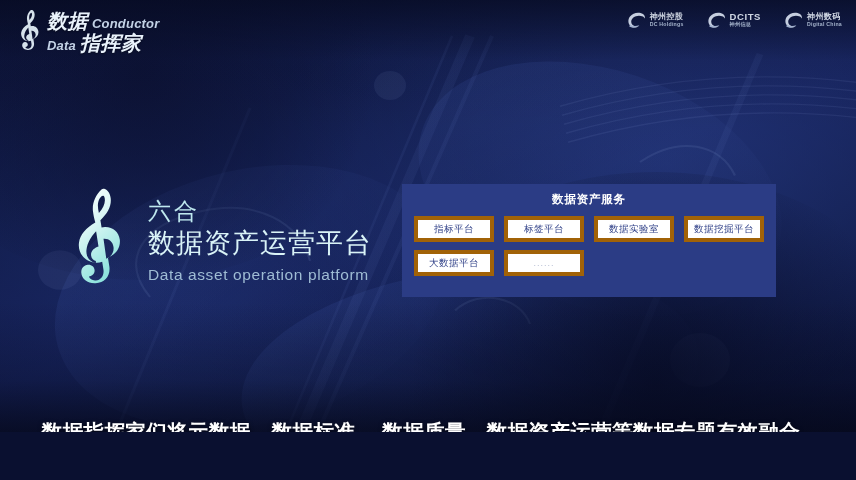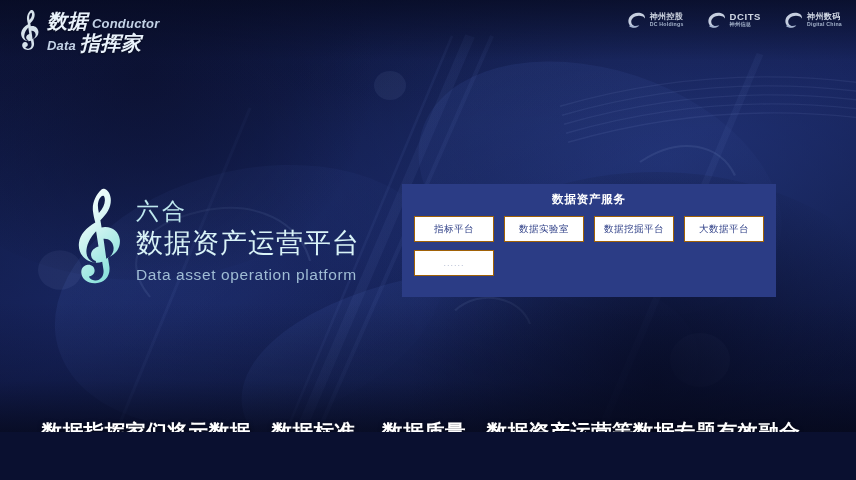--- a/index.html
+++ b/index.html
@@ -68,21 +68,21 @@
   .partner { display: flex; align-items: center; gap: 4px; opacity: .88; }
   .partner-mark { width: 20px; height: 20px; flex: 0 0 auto; }
   .partner-names { display: flex; flex-direction: column; line-height: 1.12; }
   .partner-cn { font-size: 8px; font-weight: 700; color: #eaf1fa; letter-spacing: .4px; }
   .partner-en { font-size: 5.2px; font-weight: 700; color: #b9c8de; letter-spacing: .25px; }
   .partner-cn.big { font-size: 9.5px; letter-spacing: .6px; }
 
   
   .title-block {
     position: absolute; left: 68px; top: 186px;
-    display: flex; align-items: center; gap: 12px;
+    display: flex; align-items: center; gap: 24px;
   }
   .title-clef { width: 56px; height: 108px; flex: 0 0 auto; }
   .title-text { display: flex; flex-direction: column; }
   .t-line1 {
     font-size: 23px; color: #bfe9ef; letter-spacing: 3px;
     font-weight: 400; line-height: 1.35;
   }
   .t-line2 {
     font-size: 27px; color: #d9f3f7; letter-spacing: 1px;
     font-weight: 400; line-height: 1.3; margin-top: -1px;
@@ -104,21 +104,21 @@
     font-size: 11.5px; font-weight: 700; letter-spacing: .8px;
     margin-bottom: 9px;
   }
   .panel-grid {
     display: grid;
     grid-template-columns: repeat(4, 1fr);
     gap: 8px 10px;
   }
   .svc-card {
     background: #ffffff;
-    border: 1px solid #a16207;
+    border: 4px solid #a16207;
     height: 26px;
     display: flex; align-items: center; justify-content: center;
     color: #2b3c85; font-size: 9.5px; font-weight: 400; letter-spacing: .5px;
   }
   .svc-card.latin { font-size: 10px; color: #3d4a7a; letter-spacing: .2px; }
   .svc-card.dots { color: #b4bcd2; font-size: 9px; letter-spacing: 1px; }
   .svc-card.empty { background: transparent; border: none; }
 
   
   .caption {
@@ -256,20 +256,21 @@
       <div class="t-line1">六合</div>
       <div class="t-line2">数据资产运营平台</div>
       <div class="t-line3">Data asset operation platform</div>
     </div>
   </div>
 
   <div class="panel">
     <div class="panel-title">数据资产服务</div>
     <div class="panel-grid">
       <div class="svc-card">指标平台</div>
+      <div class="svc-card">标签平台</div>
       <div class="svc-card">数据实验室</div>
       <div class="svc-card">数据挖掘平台</div>
       <div class="svc-card">大数据平台</div>
       <div class="svc-card dots">......</div>
       <div class="svc-card empty"></div>
     </div>
   </div>
 
   <div class="caption">数据指挥家们将元数据、数据标准、 数据质量、数据资产运营等数据专题有效融合</div>
 

